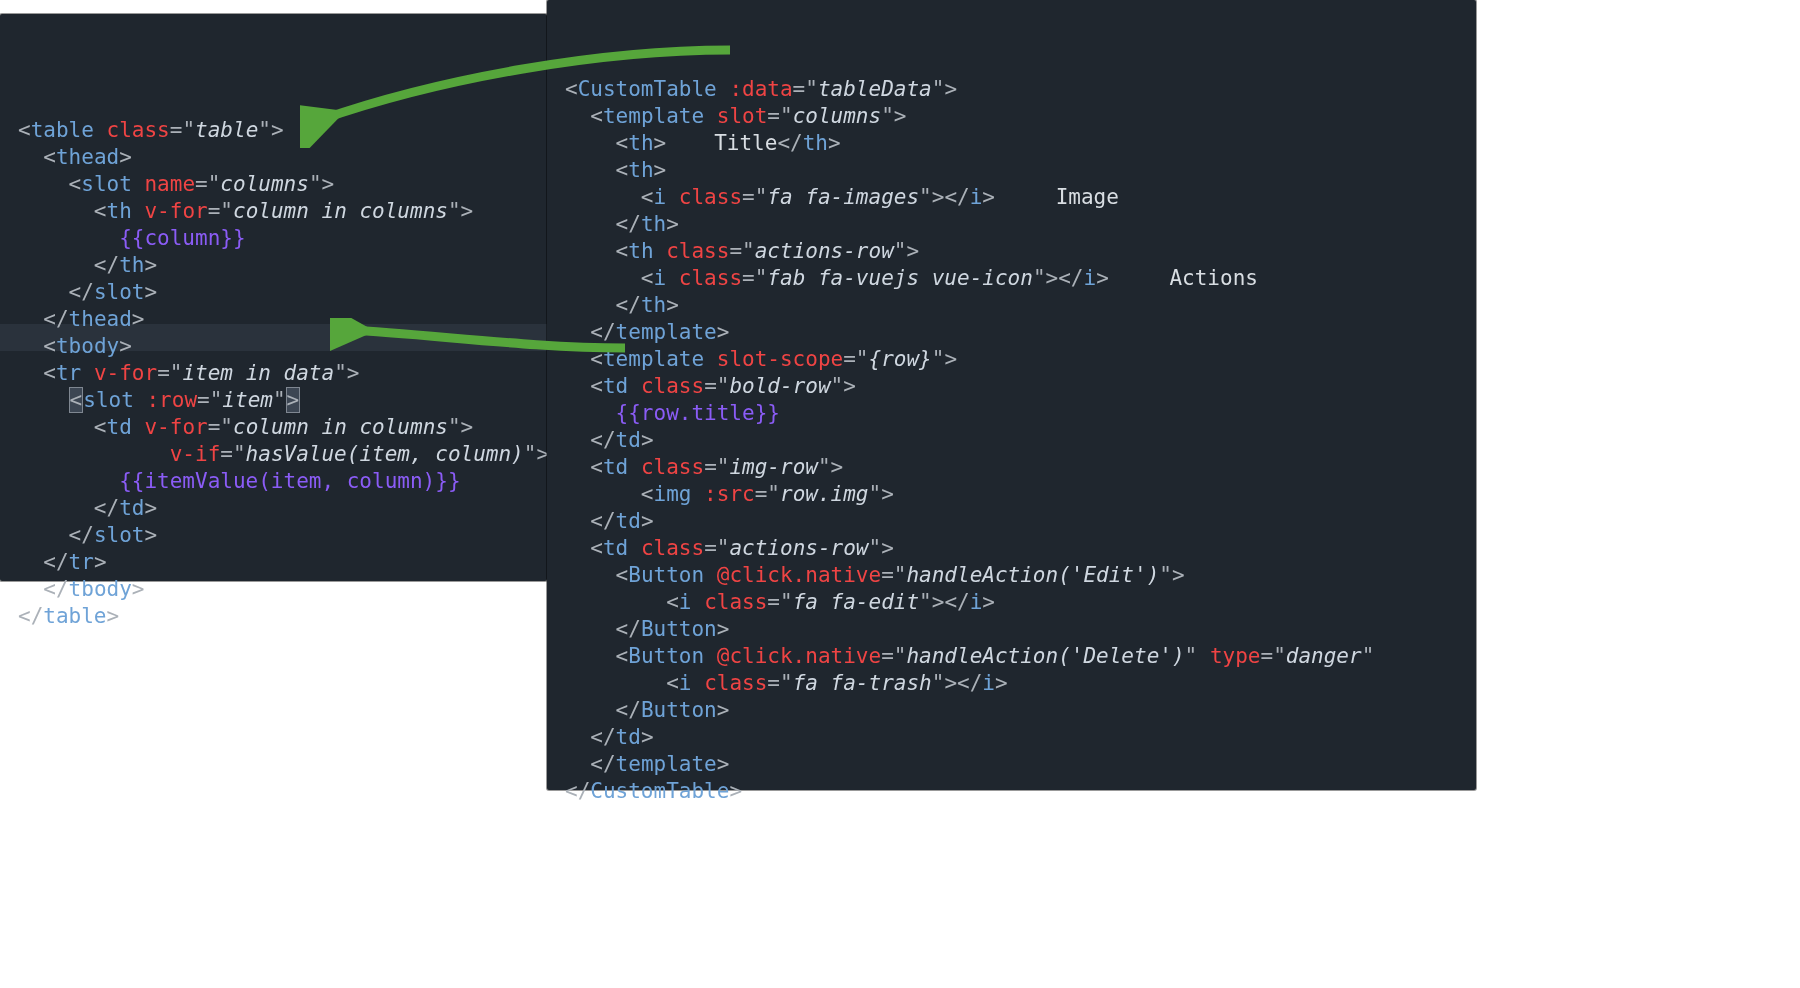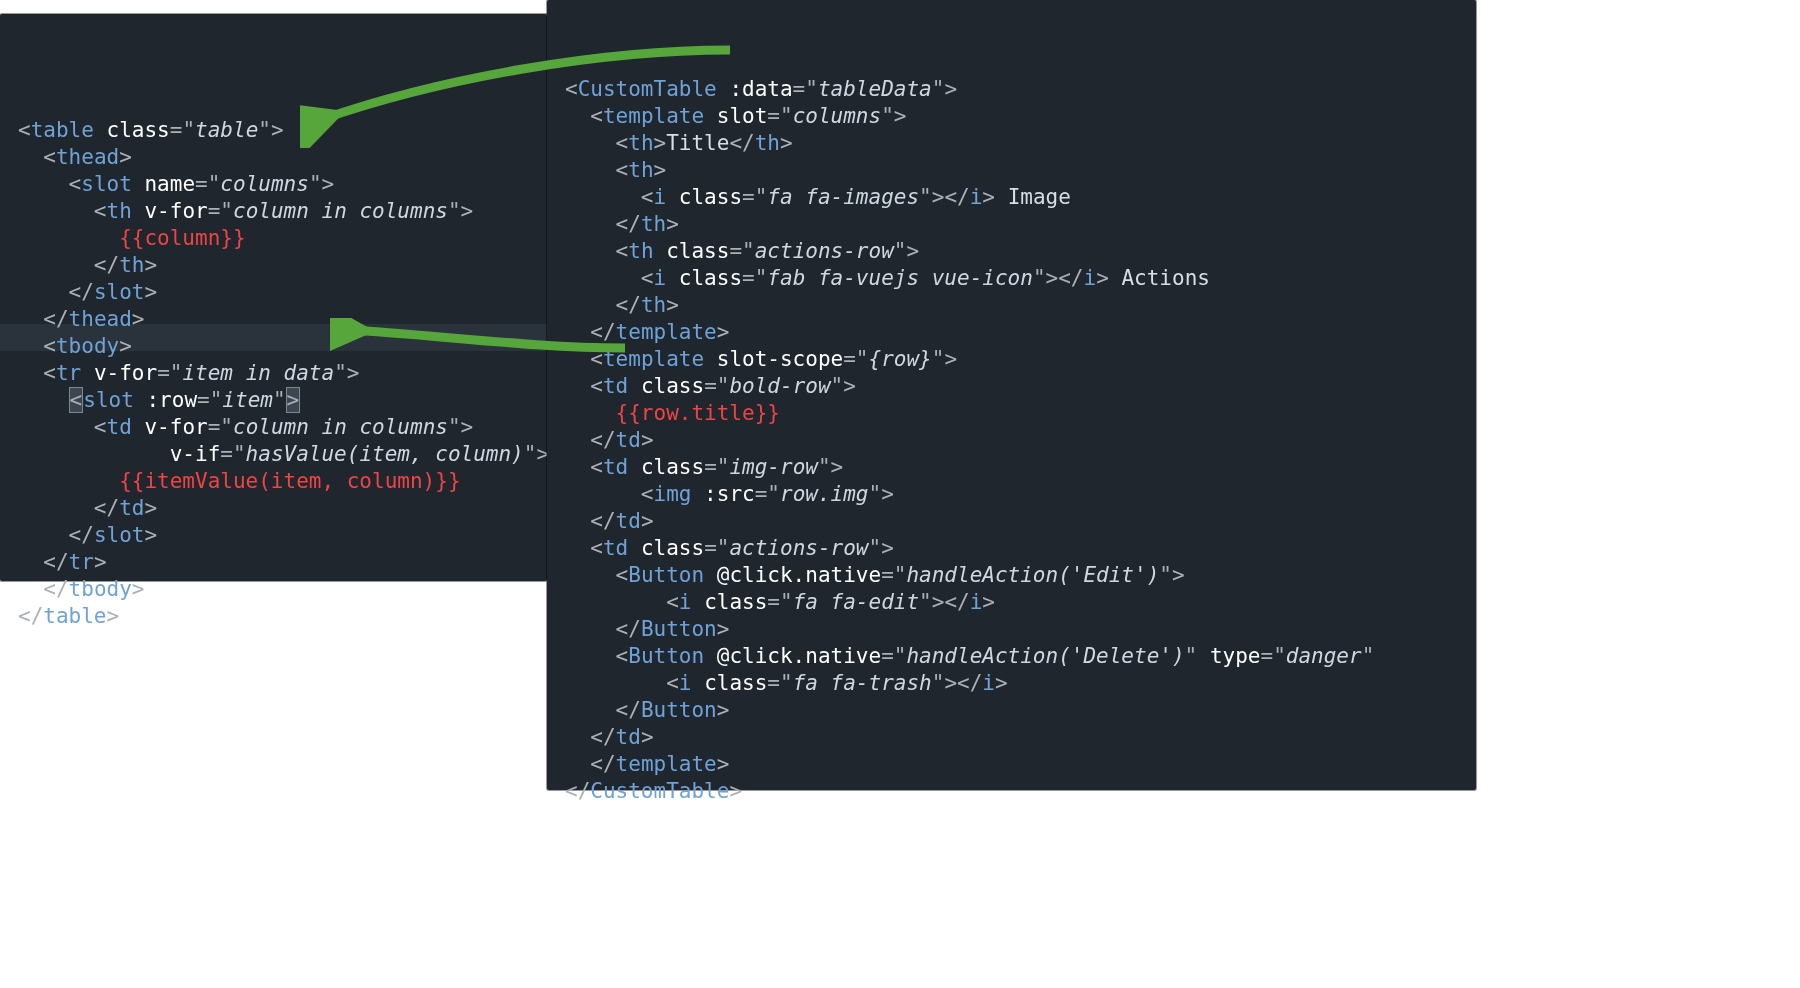--- a/index.html
+++ b/index.html
@@ -4,24 +4,24 @@
 <style>
   html,body{margin:0;padding:0;background:#fff;width:1800px;height:988px;overflow:hidden;}
   *{box-sizing:border-box;}
   .stage{position:relative;width:1800px;height:988px;font-family:"Menlo","Consolas","DejaVu Sans Mono",monospace;font-size:21px;line-height:27px;}
   .code-panel{position:absolute;background:#1f262e;color:#ccd3da;padding:22px 18px 24px 18px;border-radius:2px;white-space:pre;box-shadow:0 0 0 1px rgba(0,0,0,0.4);}
   .panel-left{left:0;top:14px;width:547px;height:567px;}
   .panel-right{left:547px;top:0;width:929px;height:790px;}
   
   .p {color:#abb1b8;}           
   .tag{color:#6fa3d7;}          
-  .attr{color:#ffffff;}          
+  .attr{color:#ef4444;}          
   .str{color:#cfd7e0;font-style:italic;}          
-  .txt{color:#d9dee3;}          
-  .mus{color:#ef4444;}          
+  .txt{color:#d9dee3;margin-left:48px;}          
+  .mus{color:#8b5cf6;}          
   
   .hl-line{position:absolute;left:0;right:0;height:27px;background:#2a323c;}
   .panel-left .hl-line{top:310px;}
   .sel-box{border:1px solid #7f8791;background:#3c4653;display:inline;}
   
   .arrow{position:absolute;pointer-events:none;}
 </style>
 </head>
 <body>
 

